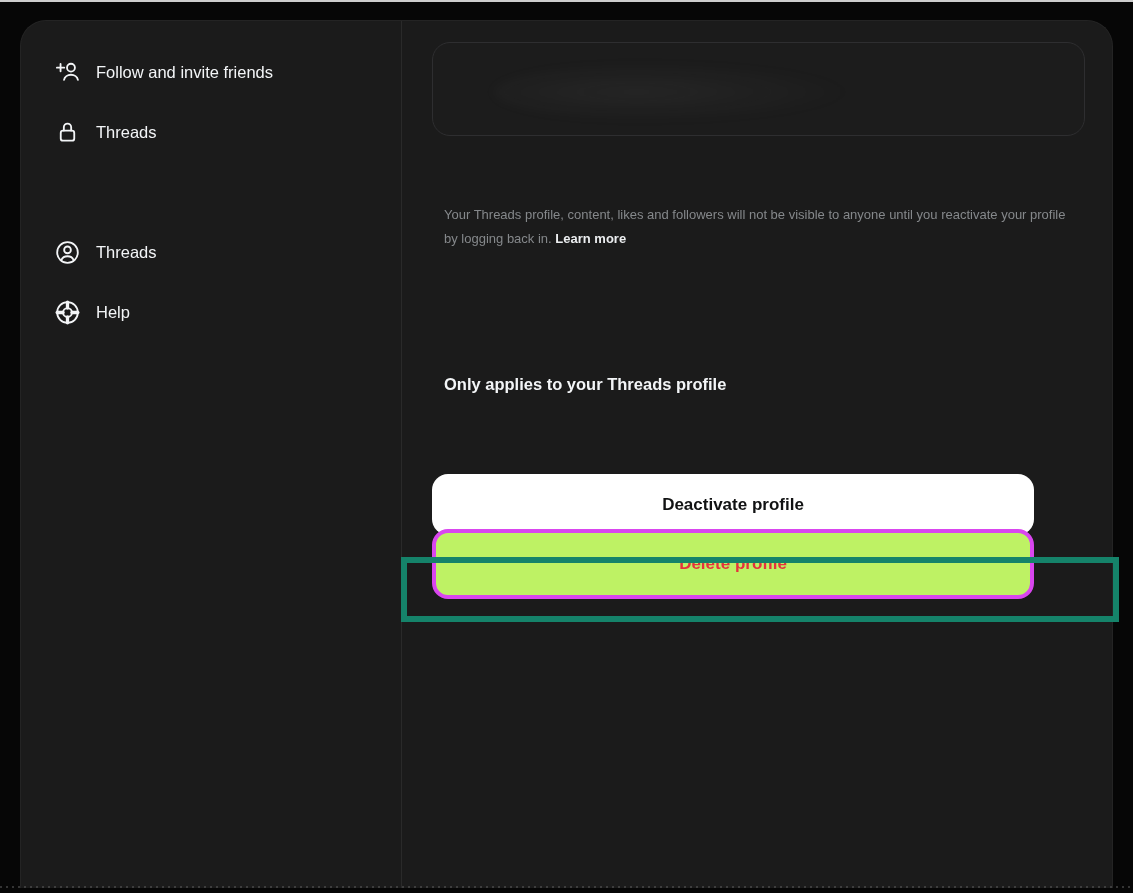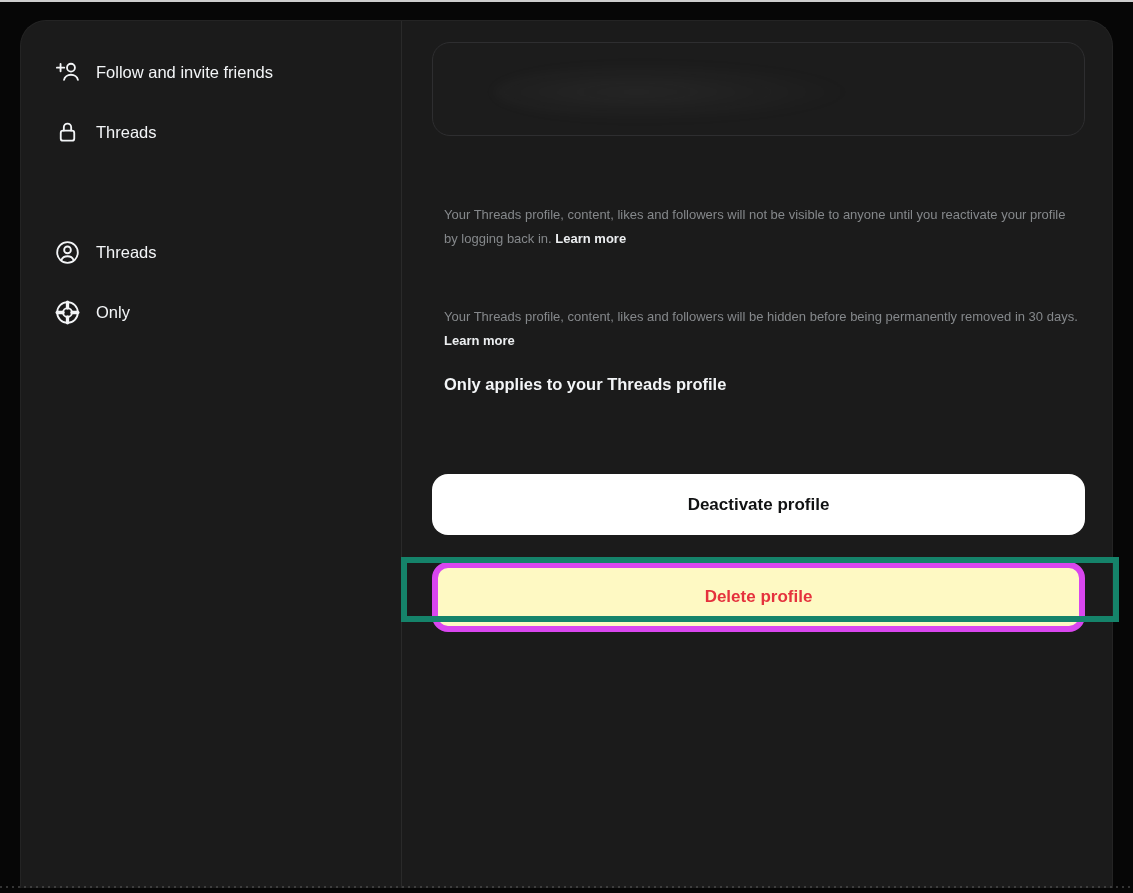--- a/index.html
+++ b/index.html
@@ -43,27 +43,27 @@
   }
   .sh-0{top:147px}.sh-1{top:249px}.sh-2{top:351px}
   .sec-body{
     position:absolute;left:43px;margin:0;width:634px;color:#85888b;
     font-size:13px;font-weight:400;line-height:23.5px;
   }
   .sb-0{top:182px}.sb-1{top:284px}.sb-2{top:386px}
   .learn-more{color:#eceef0;font-weight:600;cursor:pointer;}
 
   .btn{
-    position:absolute;left:31px;width:653px;box-sizing:border-box;
+    position:absolute;left:31px;width:602px;box-sizing:border-box;
     display:flex;align-items:center;justify-content:center;
     font-family:"Liberation Sans",sans-serif;font-size:17px;font-weight:700;
     border-radius:16px;cursor:pointer;
   }
   .btn-deactivate{top:453px;height:61px;background:#ffffff;border:none;color:#111213;}
-  .btn-delete{top:541px;height:70px;background:#fef9c3;border:6px solid #d946ef;color:#e5323d;}
+  .btn-delete{top:508px;height:70px;background:#bef264;border:4px solid #d946ef;color:#e5323d;}
 
   
   .annotation-rect{
     position:absolute;left:401px;top:557px;width:718px;height:65px;
     border:6px solid #15836a;box-sizing:border-box;pointer-events:none;z-index:50;
   }
   
   .bottom-dashes{
     position:absolute;left:0;top:886px;width:1133px;height:2px;opacity:.55;
     background:repeating-linear-gradient(90deg,#5a5a5a 0 2px,transparent 2px 6px);
@@ -116,34 +116,33 @@
         <span class="icon">
           <svg width="27" height="27" viewBox="0 0 28 28" fill="none" stroke="#f3f5f7" stroke-width="1.9" stroke-linecap="round">
             <circle cx="14" cy="14" r="10.7"></circle>
             <circle cx="14" cy="14" r="4.6"></circle>
             <line x1="14" y1="3.3" x2="14" y2="9.4" stroke-width="3.4"></line>
             <line x1="14" y1="18.6" x2="14" y2="24.7" stroke-width="3.4"></line>
             <line x1="3.3" y1="14" x2="9.4" y2="14" stroke-width="3.4"></line>
             <line x1="18.6" y1="14" x2="24.7" y2="14" stroke-width="3.4"></line>
           </svg>
         </span>
-        <span class="side-label">Only</span>
+        <span class="side-label">Help</span>
       </div>
     </nav>
 
     <div class="divider"></div>
 
     <main class="content">
       <div class="redacted-box">
         <div class="blur-blob"></div>
       </div>
 
       <p class="sec-body sb-0"><span>Your Threads profile, content, likes and followers will not be visible to anyone until you reactivate your profile by logging back in.</span> <span class="learn-more">Learn more</span></p>
 
-      <p class="sec-body sb-1"><span>Your Threads profile, content, likes and followers will be hidden before being permanently removed in 30 days.</span> <span class="learn-more">Learn more</span></p>
 
       <h3 class="sec-heading sh-2">Only applies to your Threads profile</h3>
 
       <button class="btn btn-deactivate">Deactivate profile</button>
       <button class="btn btn-delete">Delete profile</button>
     </main>
   </div>
 
   <div class="bottom-dashes"></div>
   <div class="annotation-rect"></div>

